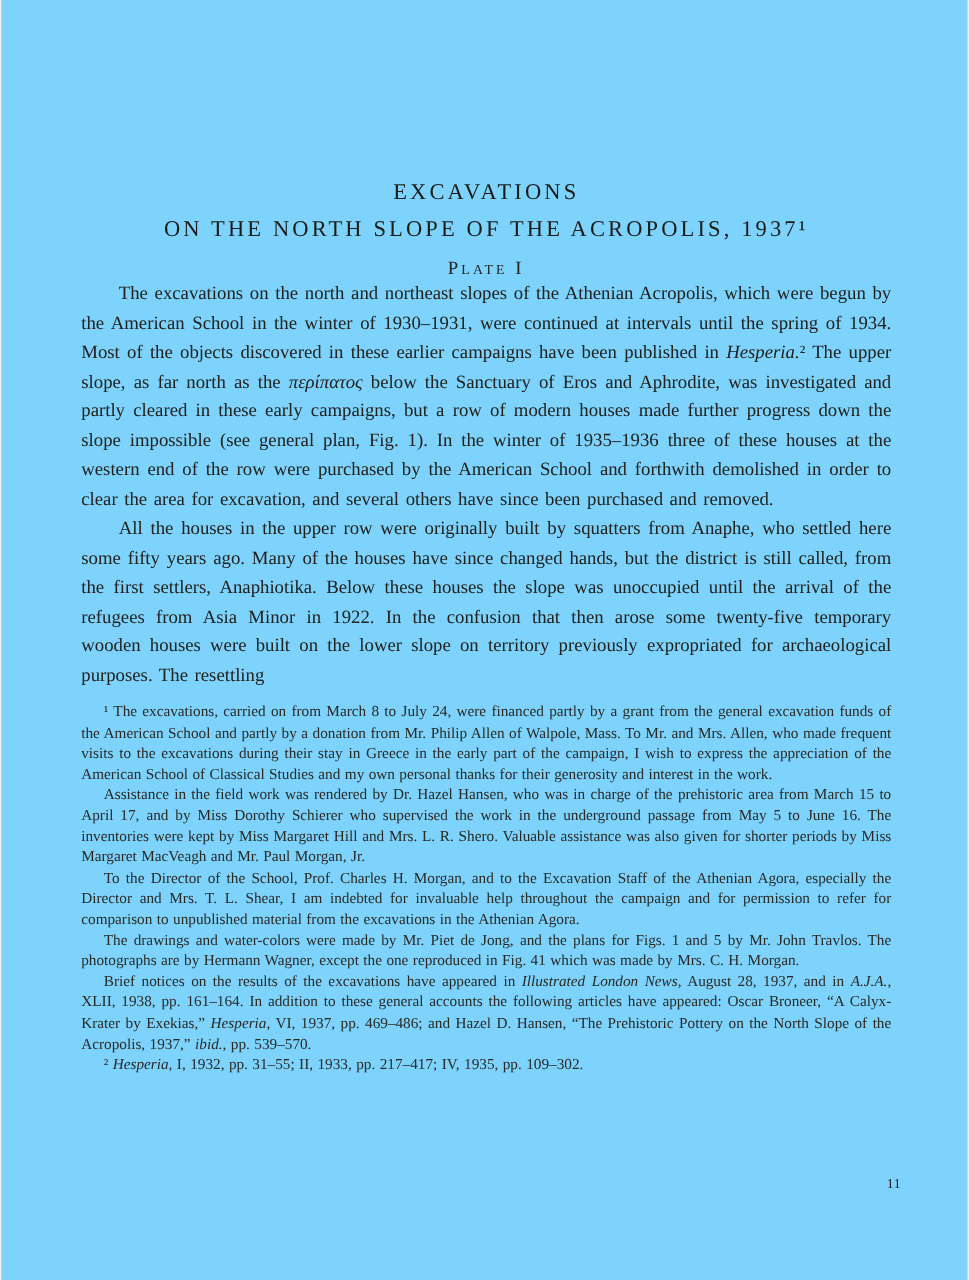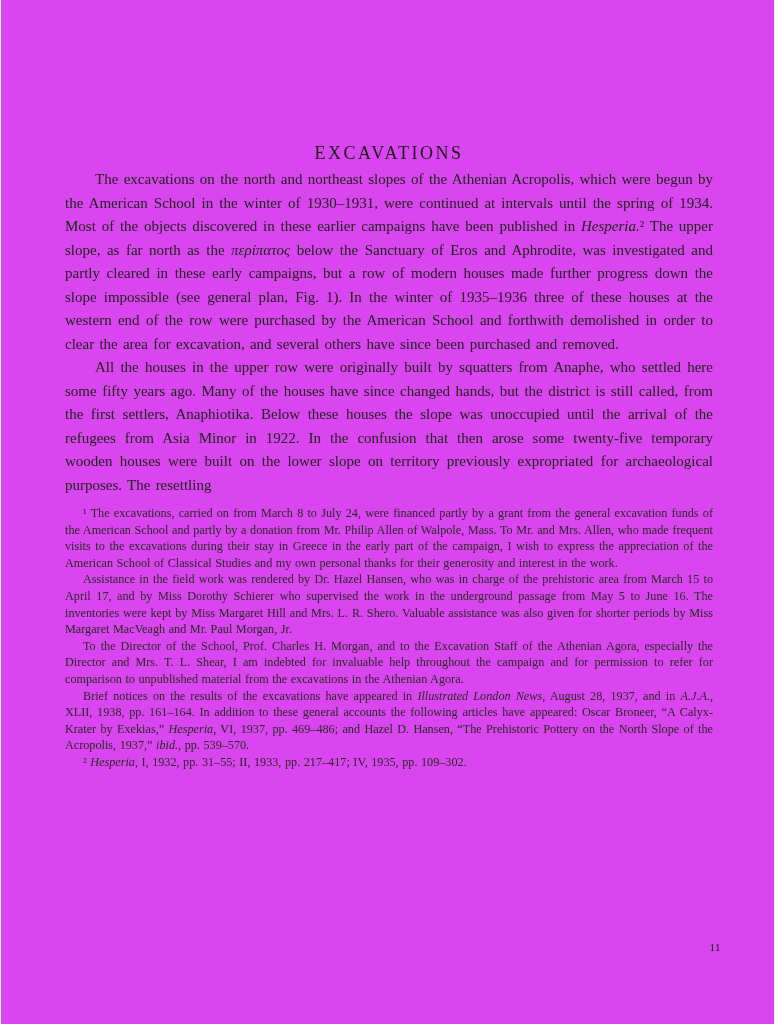--- a/index.html
+++ b/index.html
@@ -2,21 +2,21 @@
 <html><head>
 <meta charset="utf-8">
 <style>
   * { margin: 0; padding: 0; box-sizing: border-box; }
   html, body { background: #f3f2ef; }
   .page {
     position: relative;
     width: 773px;
     height: 1024px;
     margin: 0 auto;
-    background: #d946ef;
+    background: #7dd3fc;
     color: #201f1c;
     font-family: "Liberation Serif", "DejaVu Serif", serif;
     overflow: hidden;
   }
   .text-col {
     position: absolute;
     left: 64px;
     top: 138px;
     width: 648px;
   }
@@ -65,31 +65,34 @@
   }
 </style>
 </head>
 <body>
 
 <div class="page">
   <div class="text-col">
 
     <header>
       <div class="title-line">EXCAVATIONS</div>
+      <div class="title-line">ON THE NORTH SLOPE OF THE ACROPOLIS, 1937¹</div>
+      <div class="plate-heading">Plate I</div>
     </header>
 
     <main class="body-text">
         <p><span>The excavations on the north and northeast slopes of the Athenian Acropolis, which were begun by the American School in the winter of 1930–1931, were continued at intervals until the spring of 1934. Most of the objects discovered in these earlier campaigns have been published in </span><span class="it">Hesperia.</span><span>² The upper slope, as far north as the </span><span class="it">περίπατος</span><span> below the Sanctuary of Eros and Aphrodite, was investigated and partly cleared in these early campaigns, but a row of modern houses made further progress down the slope impossible (see general plan, Fig. 1). In the winter of 1935–1936 three of these houses at the western end of the row were purchased by the American School and forthwith demolished in order to clear the area for excavation, and several others have since been purchased and removed.</span></p>
         <p><span>All the houses in the upper row were originally built by squatters from Anaphe, who settled here some fifty years ago. Many of the houses have since changed hands, but the district is still called, from the first settlers, Anaphiotika. Below these houses the slope was unoccupied until the arrival of the refugees from Asia Minor in 1922. In the confusion that then arose some twenty-five temporary wooden houses were built on the lower slope on territory previously expropriated for archaeological purposes. The resettling</span></p>
       </main>
 
     <section class="footnotes">
         <p><span>¹ The excavations, carried on from March 8 to July 24, were financed partly by a grant from the general excavation funds of the American School and partly by a donation from Mr. Philip Allen of Walpole, Mass. To Mr. and Mrs. Allen, who made frequent visits to the excavations during their stay in Greece in the early part of the campaign, I wish to express the appreciation of the American School of Classical Studies and my own personal thanks for their generosity and interest in the work.</span></p>
         <p><span>Assistance in the field work was rendered by Dr. Hazel Hansen, who was in charge of the prehistoric area from March 15 to April 17, and by Miss Dorothy Schierer who supervised the work in the underground passage from May 5 to June 16. The inventories were kept by Miss Margaret Hill and Mrs. L. R. Shero. Valuable assistance was also given for shorter periods by Miss Margaret MacVeagh and Mr. Paul Morgan, Jr.</span></p>
         <p><span>To the Director of the School, Prof. Charles H. Morgan, and to the Excavation Staff of the Athenian Agora, especially the Director and Mrs. T. L. Shear, I am indebted for invaluable help throughout the campaign and for permission to refer for comparison to unpublished material from the excavations in the Athenian Agora.</span></p>
+        <p><span>The drawings and water-colors were made by Mr. Piet de Jong, and the plans for Figs. 1 and 5 by Mr. John Travlos. The photographs are by Hermann Wagner, except the one reproduced in Fig. 41 which was made by Mrs. C. H. Morgan.</span></p>
         <p><span>Brief notices on the results of the excavations have appeared in </span><span class="it">Illustrated London News</span><span>, August 28, 1937, and in </span><span class="it">A.J.A.</span><span>, XLII, 1938, pp. 161–164. In addition to these general accounts the following articles have appeared: Oscar Broneer, “A Calyx-Krater by Exekias,” </span><span class="it">Hesperia</span><span>, VI, 1937, pp. 469–486; and Hazel D. Hansen, “The Prehistoric Pottery on the North Slope of the Acropolis, 1937,” </span><span class="it">ibid.</span><span>, pp. 539–570.</span></p>
         <p><span>² </span><span class="it">Hesperia</span><span>, I, 1932, pp. 31–55; II, 1933, pp. 217–417; IV, 1935, pp. 109–302.</span></p>
       </section>
 
   </div>
 
   <div class="page-number">11</div>
 </div>
 
 </body></html>

